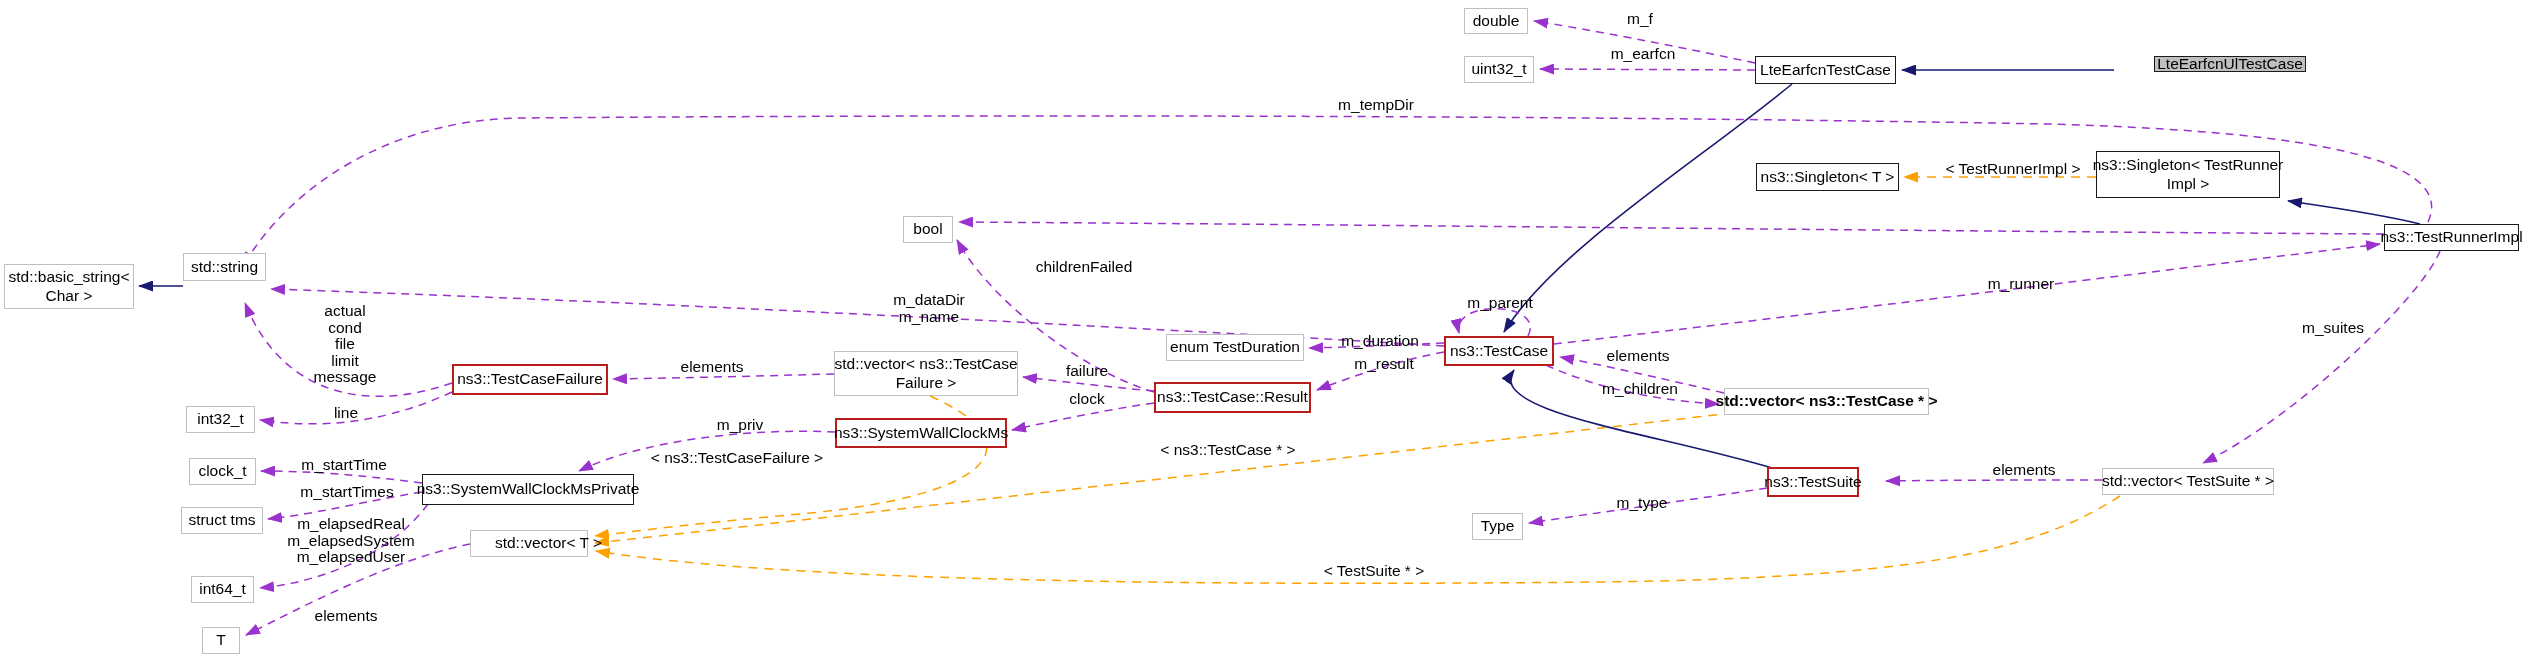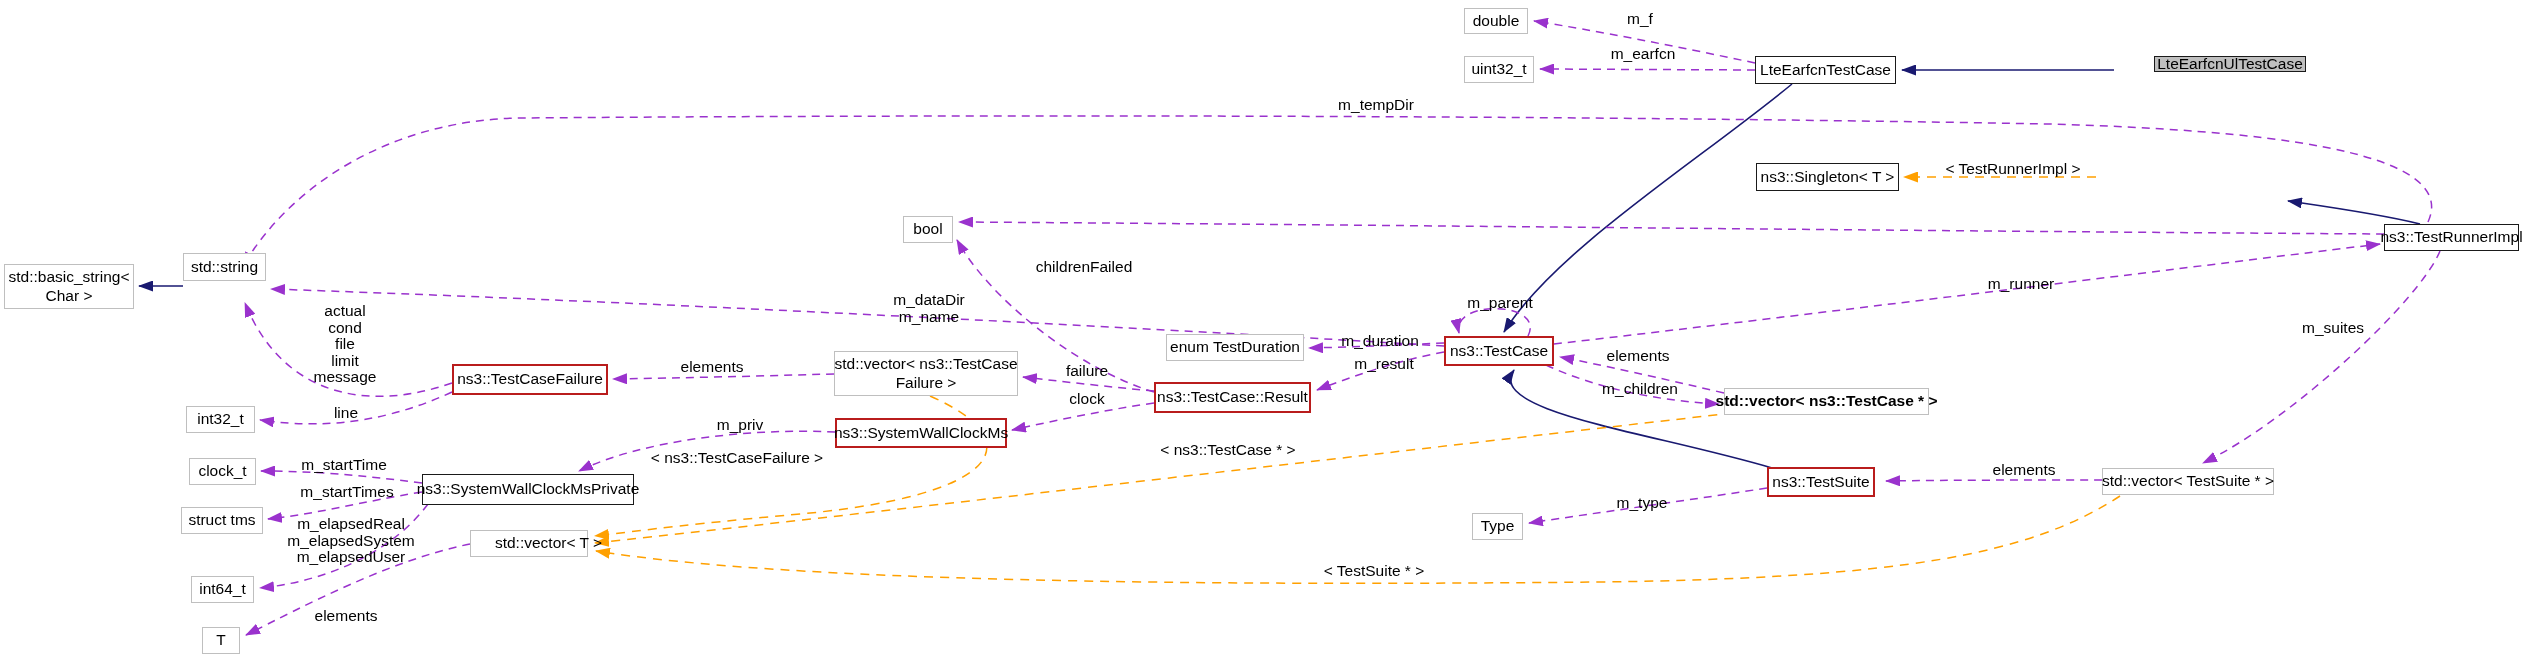--- a/index.html
+++ b/index.html
@@ -86,20 +86,24 @@
     </div>
   <div class="node doc" style="left:1755px;top:56px;width:141px;height:28px;">
       <span>LteEarfcnTestCase</span>
     </div>
   <div class="node sel" style="left:2114px;top:56px;width:152px;height:16px;margin-left:40px;">
       <span>LteEarfcnUlTestCase</span>
     </div>
   <div class="node doc" style="left:1756px;top:163px;width:143px;height:28px;">
       <span>ns3::Singleton&lt; T &gt;</span>
     </div>
+  <div class="node doc" style="left:2096px;top:151px;width:184px;height:47px;">
+    <span>ns3::Singleton&lt; TestRunner</span>
+    <span>Impl &gt;</span>
+  </div>
   <div class="node doc" style="left:2384px;top:224px;width:135px;height:27px;">
       <span>ns3::TestRunnerImpl</span>
     </div>
   <div class="node" style="left:903px;top:216px;width:50px;height:27px;">
       <span>bool</span>
     </div>
   <div class="node" style="left:4px;top:264px;width:130px;height:45px;">
     <span>std::basic_string&lt;</span>
     <span>Char &gt;</span>
   </div>
@@ -139,21 +143,21 @@
     </div>
   <div class="node" style="left:191px;top:576px;width:63px;height:27px;">
       <span>int64_t</span>
     </div>
   <div class="node" style="left:202px;top:627px;width:38px;height:27px;">
       <span>T</span>
     </div>
   <div class="node" style="left:470px;top:530px;width:118px;height:27px;padding-left:39px;">
       <span>std::vector&lt; T &gt;</span>
     </div>
-  <div class="node strong" style="left:1767px;top:467px;width:108px;height:30px;">
+  <div class="node strong" style="left:1767px;top:467px;width:92px;height:30px;">
       <span>ns3::TestSuite</span>
     </div>
   <div class="node" style="left:1472px;top:513px;width:51px;height:27px;">
       <span>Type</span>
     </div>
   <div class="node" style="left:1724px;top:388px;width:205px;height:27px;font-weight:bold;">
       <span>std::vector&lt; ns3::TestCase * &gt;</span>
     </div>
   <div class="node" style="left:2102px;top:468px;width:172px;height:27px;">
       <span>std::vector&lt; TestSuite * &gt;</span>

